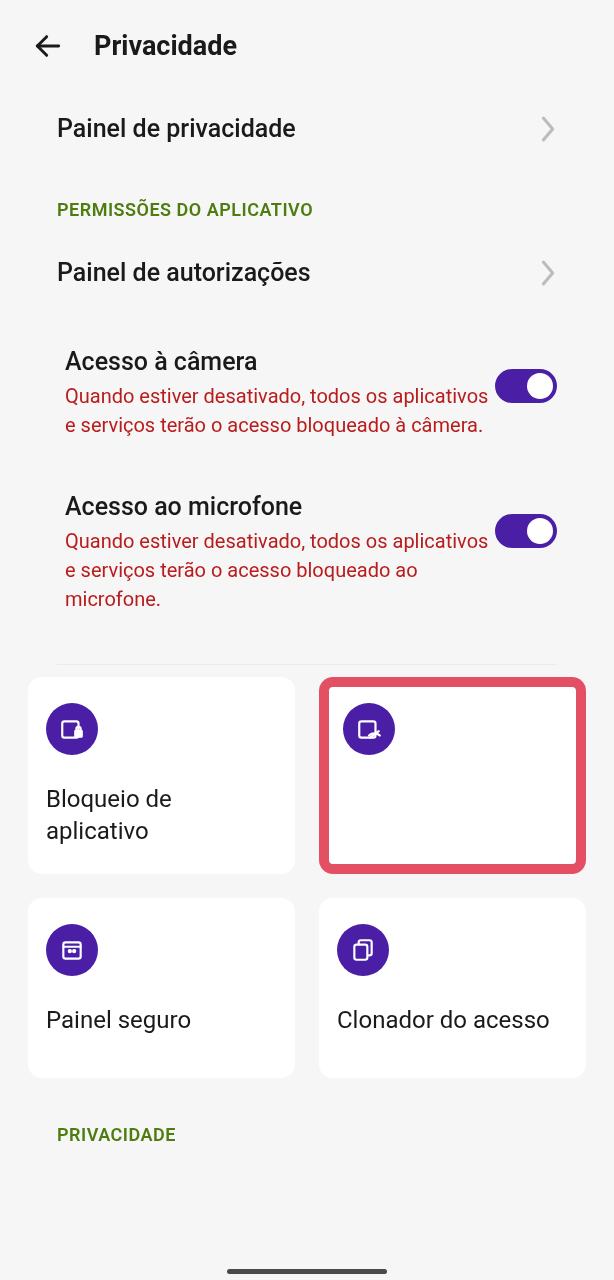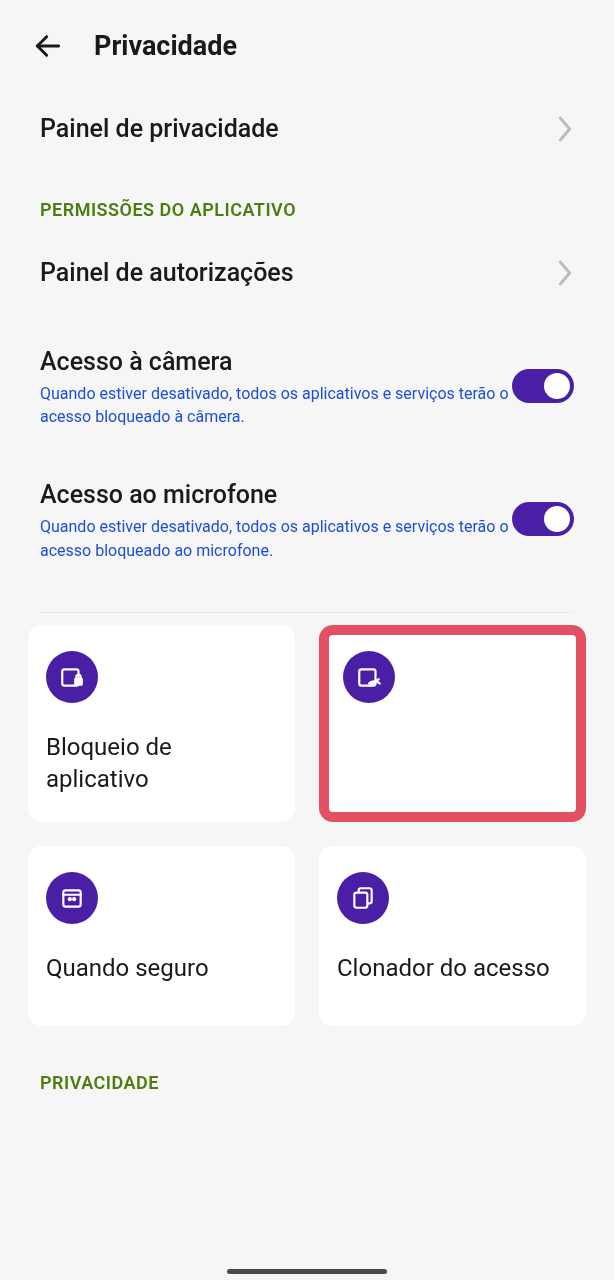--- a/index.html
+++ b/index.html
@@ -24,21 +24,21 @@
       display: flex;
       align-items: center;
       justify-content: center;
       cursor: pointer;
     }
     .header-title {
       font-size: 27px;
       font-weight: 700;
     }
     .content {
-      padding: 0 40px;
+      padding: 0 57px;
     }
     .row {
       display: flex;
       align-items: center;
       justify-content: space-between;
       padding: 30px 0;
       cursor: pointer;
     }
     .row-label {
       font-size: 25px;
@@ -53,34 +53,35 @@
       letter-spacing: 0.5px;
       font-weight: 600;
       color: #4d7c0f;
       padding: 26px 0 8px 0;
     }
     .row-with-desc {
       display: flex;
       align-items: flex-start;
       justify-content: space-between;
       padding: 30px 0 10px 0;
+      margin-left: 8px;
     }
     .row-text {
       flex: 1;
     }
     .row-title {
       font-size: 25px;
       font-weight: 500;
       color: #1a1a1a;
       margin-bottom: 6px;
     }
     .row-desc {
-      font-size: 16px;
+      font-size: 20px;
       line-height: 1.45;
-      color: #1d4ed8;
+      color: #b91c1c;
     }
     .toggle {
       width: 62px;
       height: 34px;
       background: #4b1fa5;
       border-radius: 20px;
       position: relative;
       flex-shrink: 0;
       margin-top: 22px;
       cursor: pointer;
@@ -224,21 +225,21 @@
 
     <div class="card">
       <div class="card-icon">
         <svg width="26" height="26" viewBox="0 0 24 24" fill="none" stroke="#fff" stroke-width="2" stroke-linecap="round" stroke-linejoin="round">
             <rect x="4" y="5" width="16" height="15" rx="2"></rect>
             <circle cx="10" cy="13" r="1" fill="#fff"></circle>
             <circle cx="14" cy="13" r="1" fill="#fff"></circle>
             <line x1="4" y1="9" x2="20" y2="9"></line>
           </svg>
       </div>
-      <div class="card-label">Quando seguro</div>
+      <div class="card-label">Painel seguro</div>
     </div>
 
     <div class="card">
       <div class="card-icon">
         <svg width="26" height="26" viewBox="0 0 24 24" fill="none" stroke="#fff" stroke-width="2" stroke-linecap="round" stroke-linejoin="round">
             <rect x="8" y="3" width="12" height="14" rx="2"></rect>
             <rect x="4" y="7" width="12" height="14" rx="2" fill="#4b1fa5"></rect>
           </svg>
       </div>
       <div class="card-label">Clonador do acesso</div>

